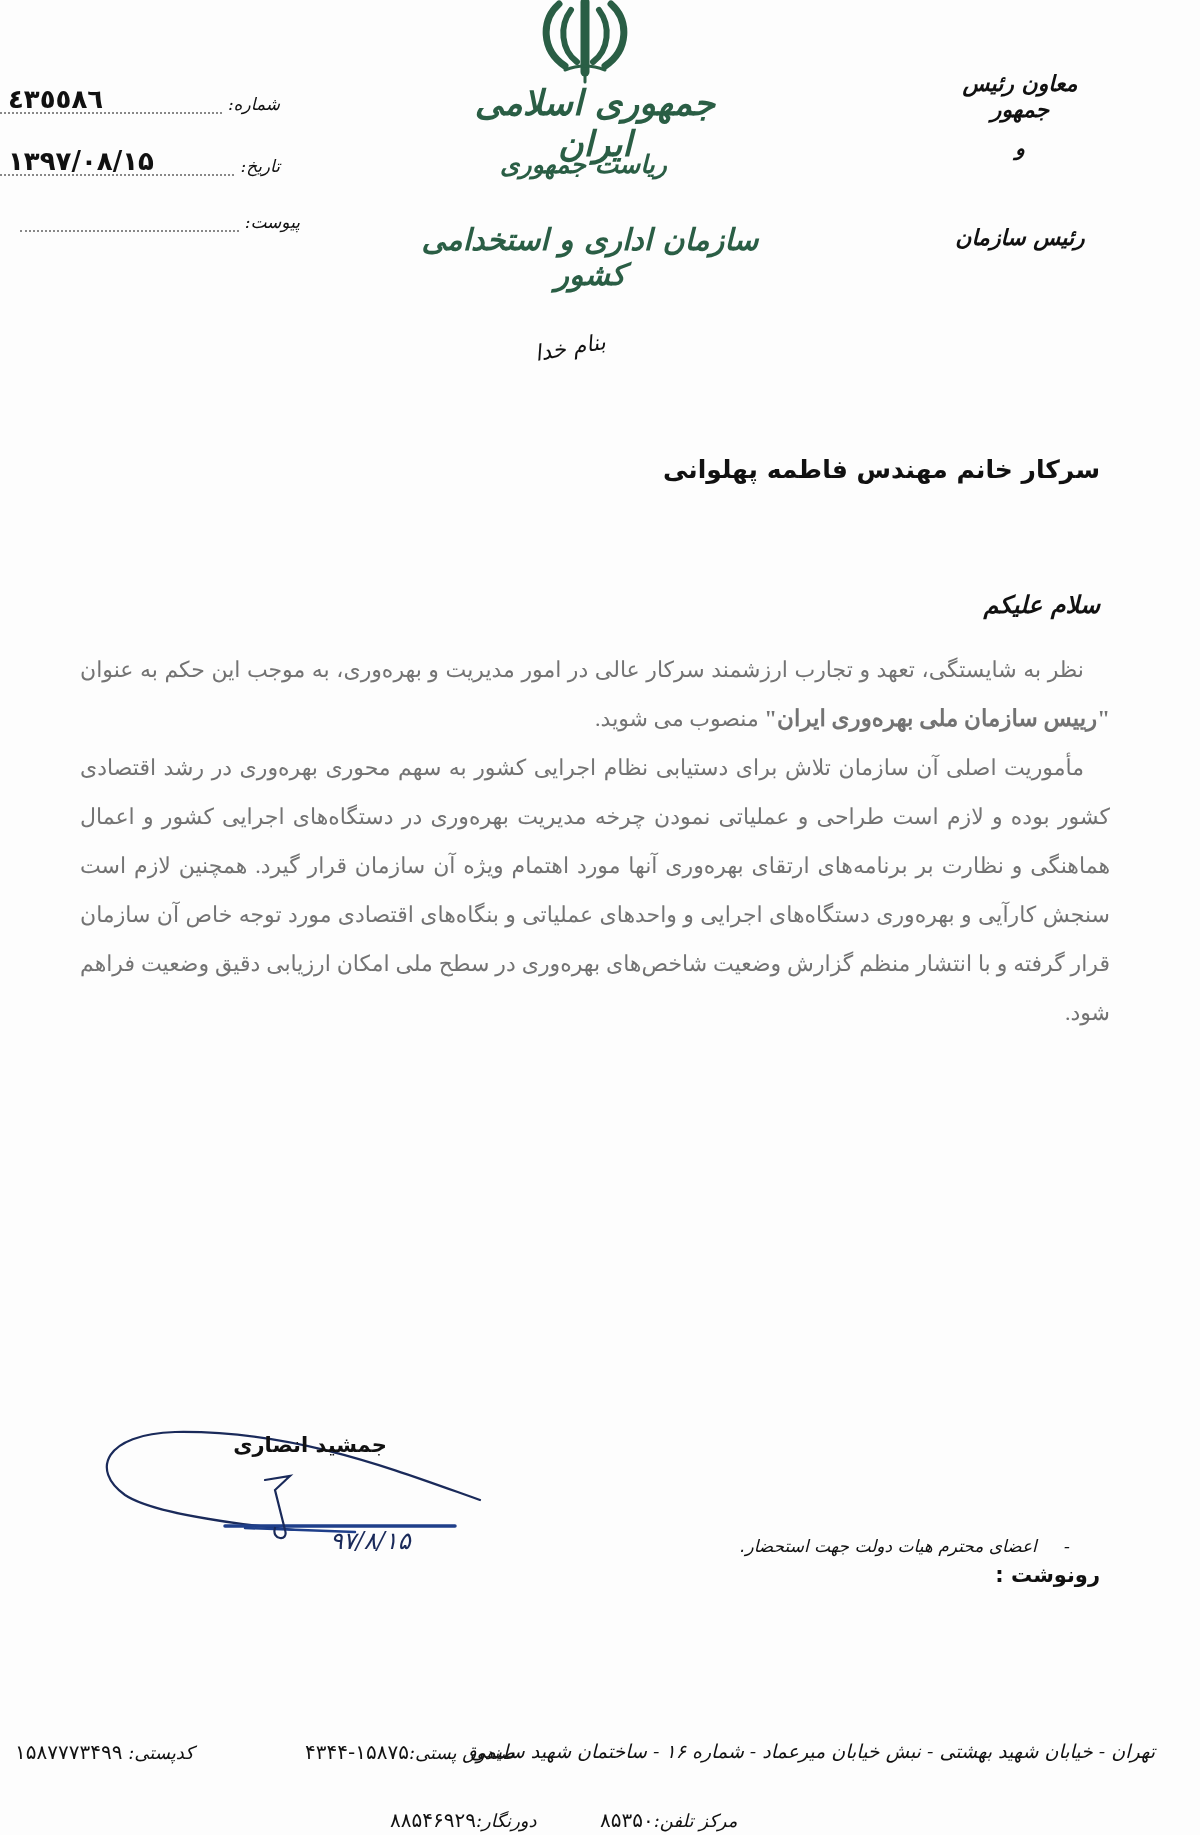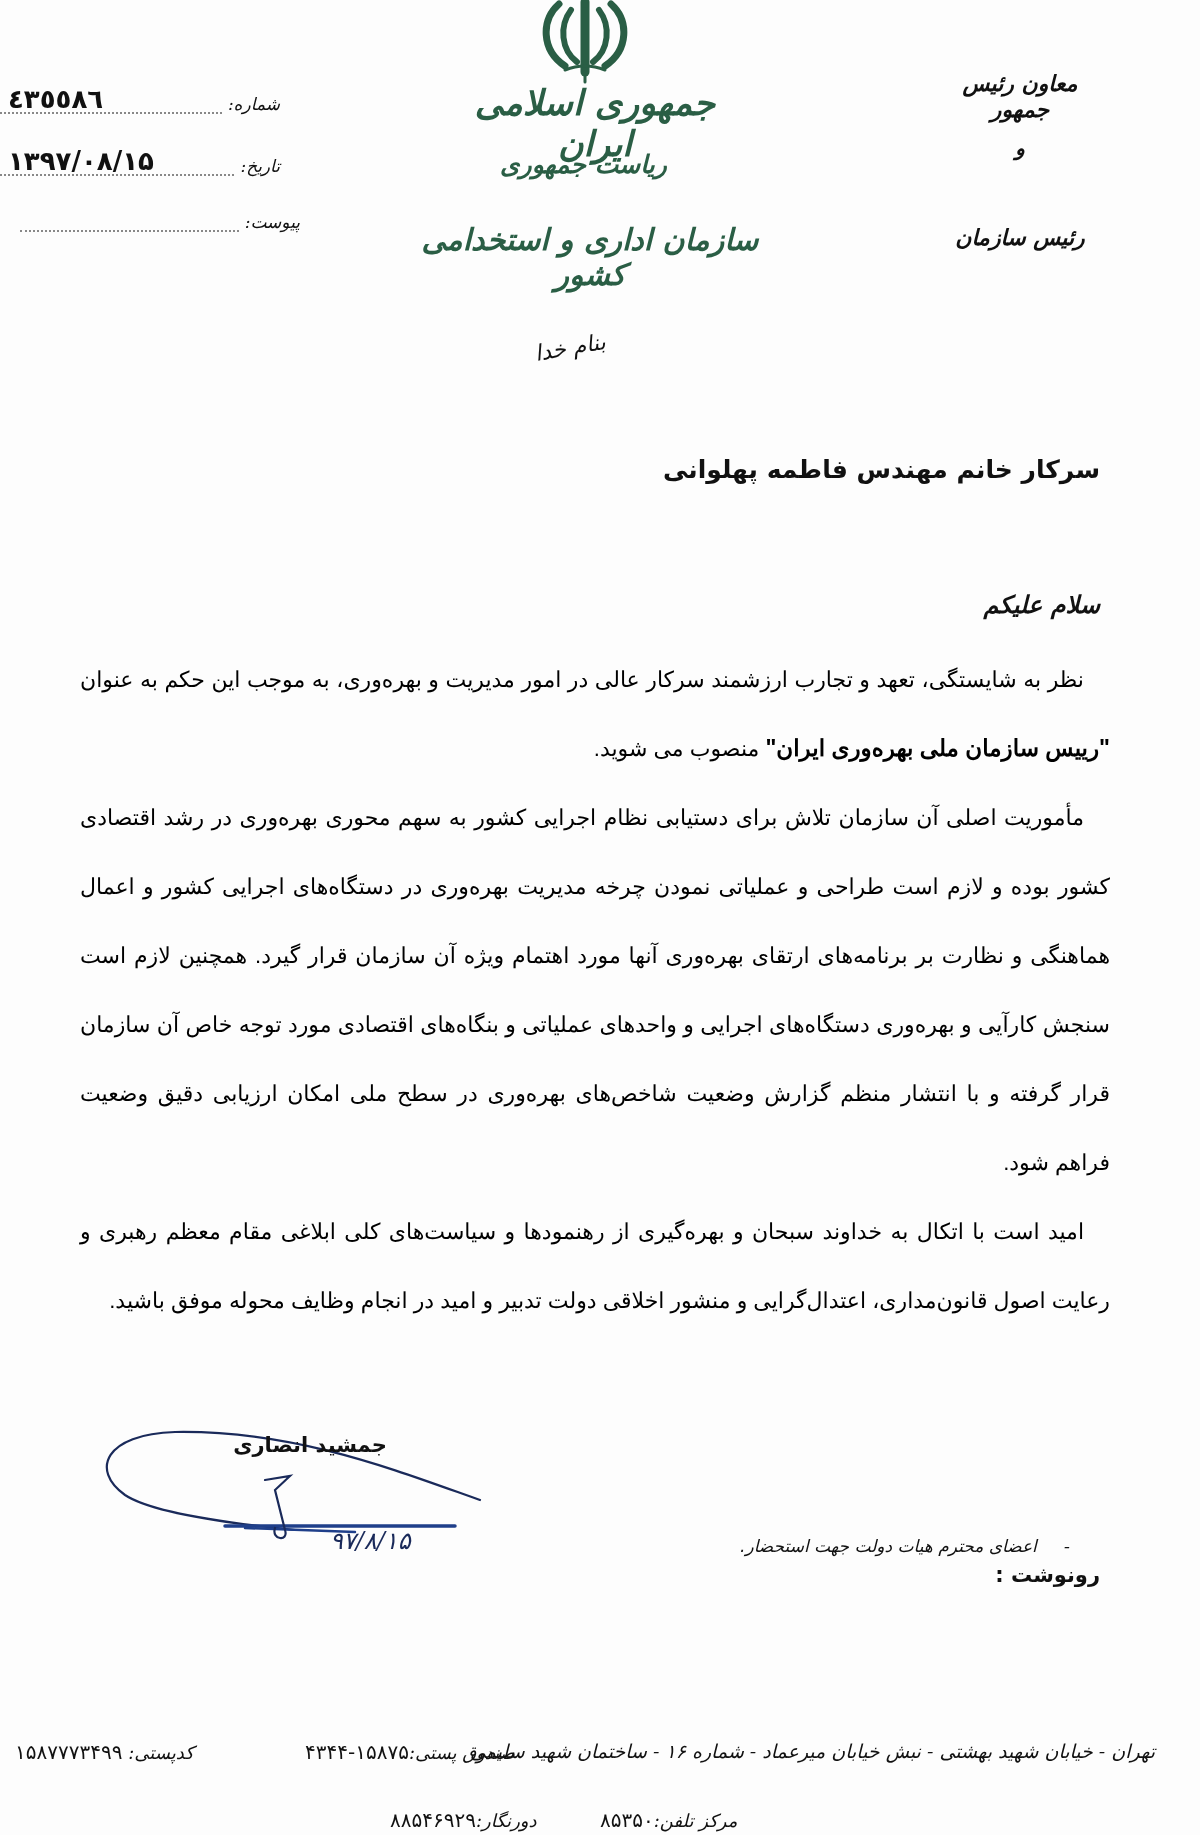--- a/index.html
+++ b/index.html
@@ -7,21 +7,21 @@
          font-family:"DejaVu Sans", sans-serif; color:#111; }
   .abs { position:absolute; }
   .rtl { direction:rtl; }
   .hand { font-family:"DejaVu Serif", serif; font-style:italic; }
   .green { color:#2a5e45; }
   .meta-row { position:absolute; left:0; width:280px; height:30px; direction:rtl; display:flex; align-items:flex-end; }
   .meta-label { font-family:"DejaVu Serif", serif; font-style:italic; font-size:17px; white-space:nowrap; margin-left:6px; }
   .meta-line { flex:1; border-bottom:2px dotted #888; height:20px; position:relative; }
   .meta-val { position:absolute; left:8px; bottom:-2px; font-size:26px; font-weight:bold; letter-spacing:1px; direction:ltr; }
   .para { position:absolute; right:90px; width:1030px; direction:rtl; text-align:justify; text-align-last:right;
-          font-family:Liberation Sans, sans-serif; font-size:22px; line-height:69px; color:#000000; }
+          font-family:Liberation Serif, serif; font-size:22px; line-height:49px; color:#737373; }
   .para p { margin:0; text-indent:26px; }
   .bold { font-weight:bold; font-size:23px; }
   .footer-item { position:absolute; font-family:"DejaVu Serif", serif; font-size:18px; direction:rtl; white-space:nowrap; }
   .footer-num { font-family:"DejaVu Sans", sans-serif; font-size:20px; font-style:normal; }
 </style>
 </head>
 <body>
 
 <div class="meta-row" style="top:84px;">
   <span class="meta-label">شماره:</span>
@@ -67,21 +67,20 @@
 
 <div class="abs rtl hand" style="left:520px; top:335px; width:100px; text-align:center; font-size:22px; transform:rotate(-10deg);">بنام خدا</div>
 
 <div class="abs rtl" style="right:100px; top:455px; width:600px; text-align:right; font-size:25px; font-weight:bold;">سرکار خانم مهندس فاطمه پهلوانی</div>
 
 <div class="abs rtl hand" style="right:100px; top:590px; width:200px; text-align:right; font-size:24px; font-weight:bold;">سلام علیکم</div>
 
 <div class="para" style="top:645px;">
   <p><span>نظر به شایستگی، تعهد و تجارب ارزشمند سرکار عالی در امور مدیریت و بهره‌وری، به موجب این حکم به عنوان </span><span class="bold">"رییس سازمان ملی بهره‌وری ایران"</span><span> منصوب می شوید.</span></p>
   <p>مأموریت اصلی آن سازمان تلاش برای دستیابی نظام اجرایی کشور به سهم محوری بهره‌وری در رشد اقتصادی کشور بوده و لازم است طراحی و عملیاتی نمودن چرخه مدیریت بهره‌وری در دستگاه‌های اجرایی کشور و اعمال هماهنگی و نظارت بر برنامه‌های ارتقای بهره‌وری آنها مورد اهتمام ویژه آن سازمان قرار گیرد. همچنین لازم است سنجش کارآیی و بهره‌وری دستگاه‌های اجرایی و واحدهای عملیاتی و بنگاه‌های اقتصادی مورد توجه خاص آن سازمان قرار گرفته و با انتشار منظم گزارش وضعیت شاخص‌های بهره‌وری در سطح ملی امکان ارزیابی دقیق وضعیت فراهم شود.</p>
-  <p>امید است با اتکال به خداوند سبحان و بهره‌گیری از رهنمودها و سیاست‌های کلی ابلاغی مقام معظم رهبری و رعایت اصول قانون‌مداری، اعتدال‌گرایی و منشور اخلاقی دولت تدبیر و امید در انجام وظایف محوله موفق باشید.</p>
 </div>
 
 <div class="abs" style="left:95px; top:1410px; width:400px; height:140px;">
   <svg width="400" height="140" viewBox="0 0 400 140">
     <g fill="none" stroke-linecap="round">
       <path d="M385 90 C300 60 200 20 80 22 C10 24 -5 60 30 85 C60 105 150 115 200 120" stroke="#1a2a5a" stroke-width="2.2"></path>
       <path d="M130 116 L360 116" stroke="#1f3f8a" stroke-width="3.5"></path>
       <path d="M150 118 L260 122" stroke="#1f3f8a" stroke-width="2.5"></path>
       <path d="M170 70 L195 66 L180 80 L190 120 C194 132 176 130 180 118" stroke="#1a2a5a" stroke-width="2.2"></path>
     </g>

